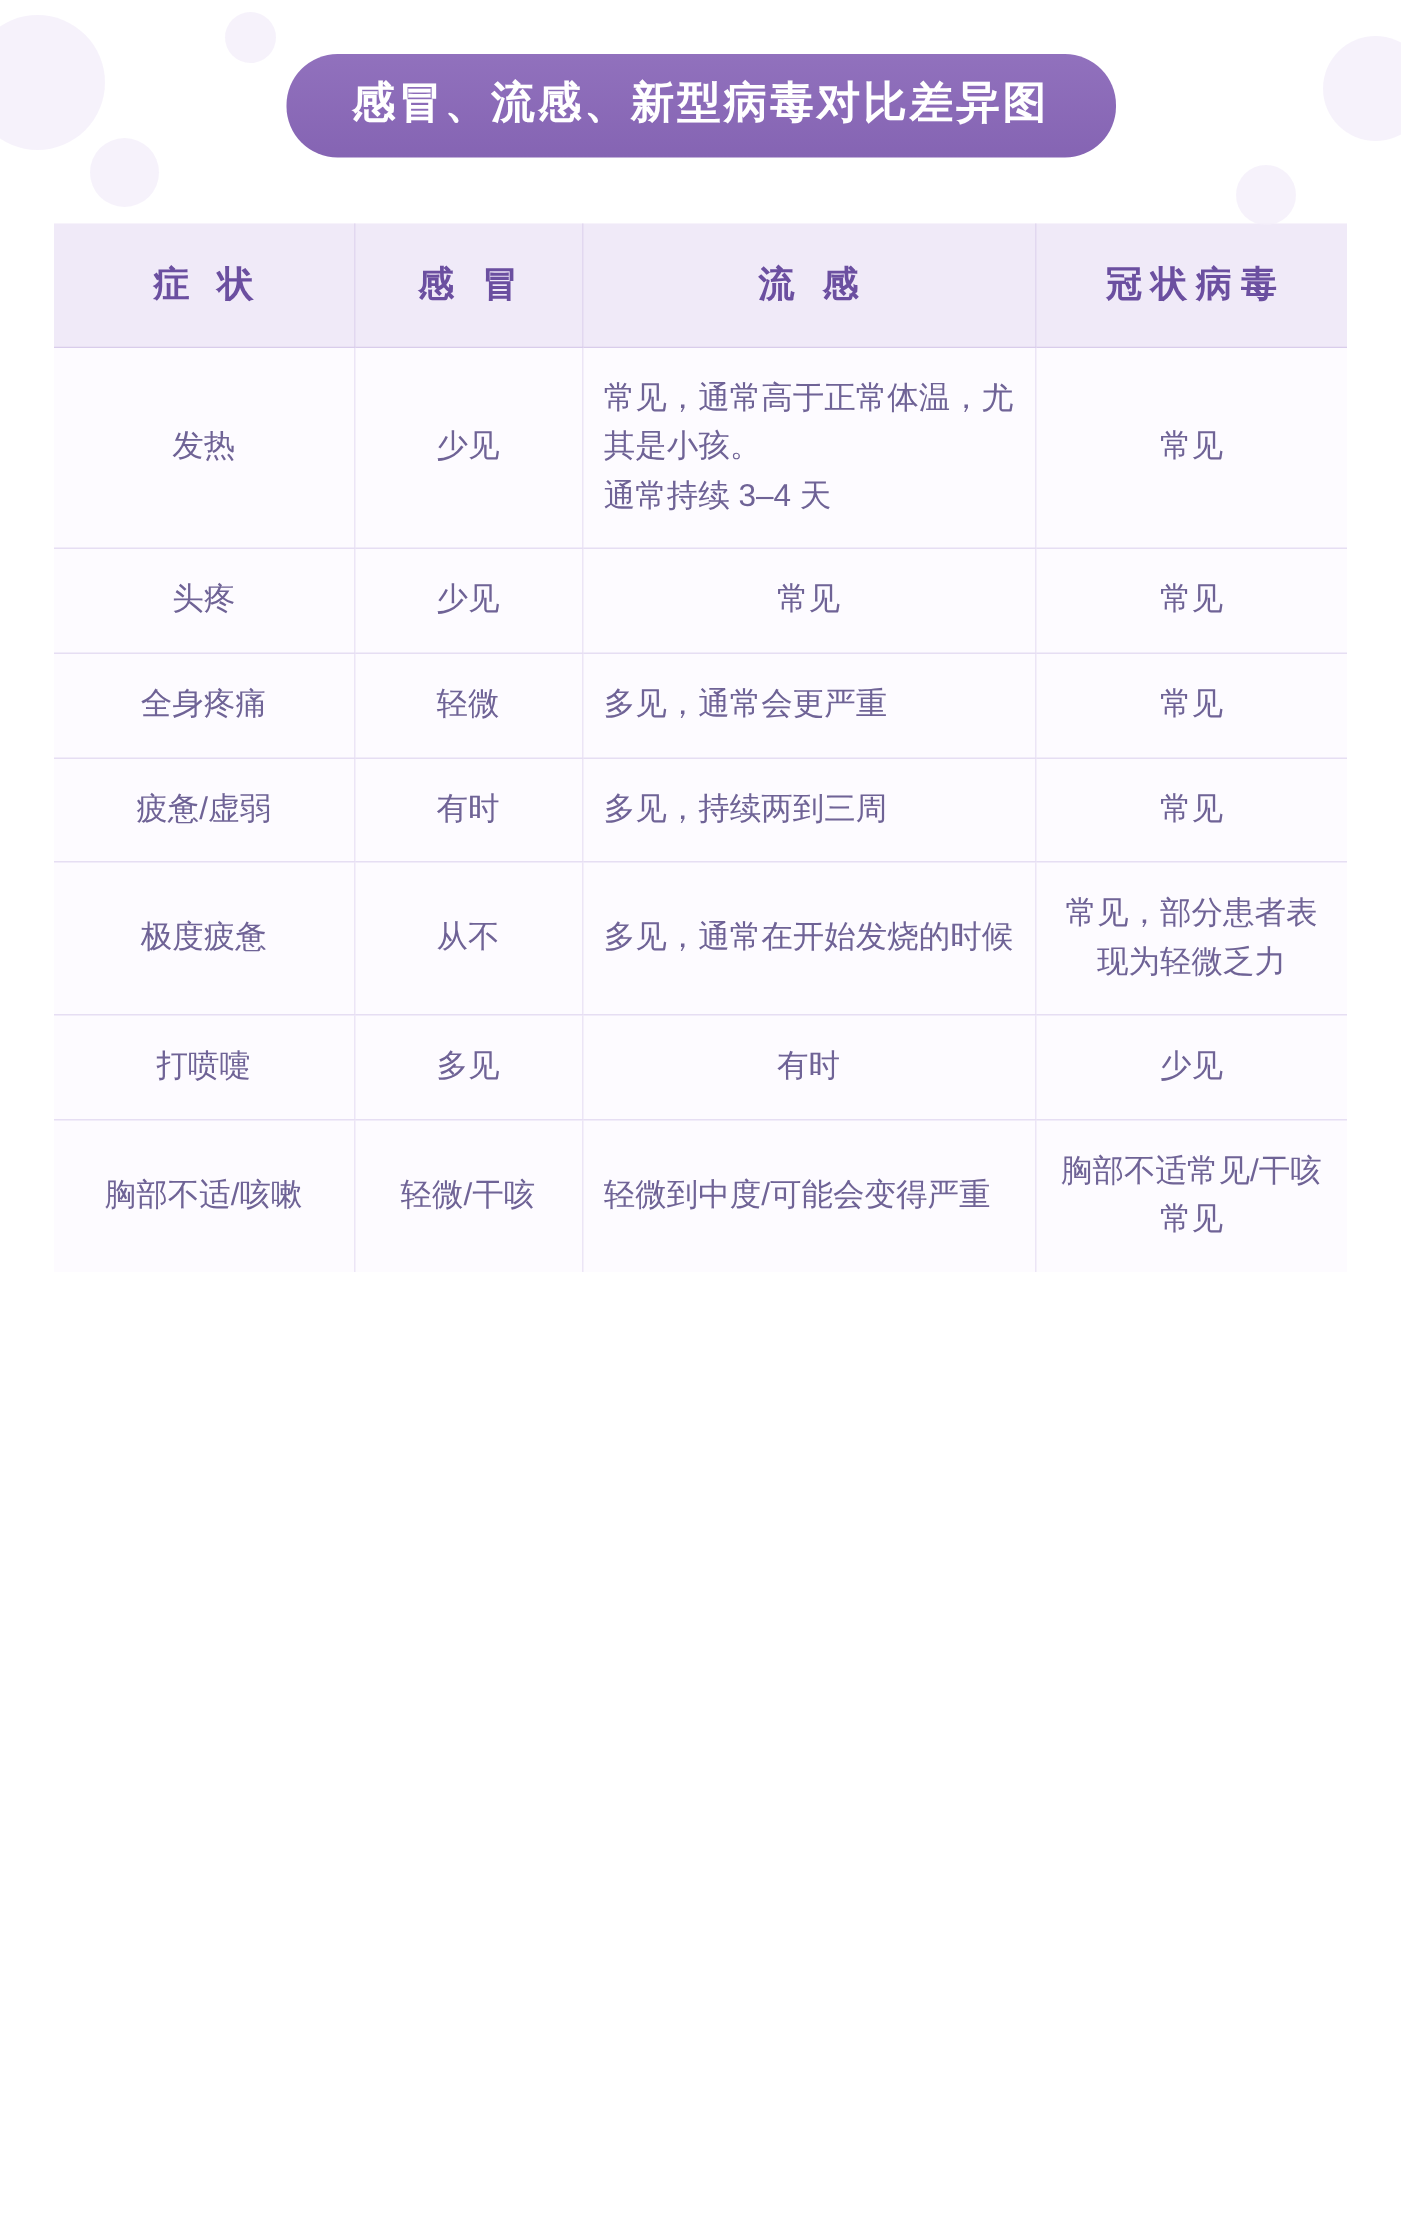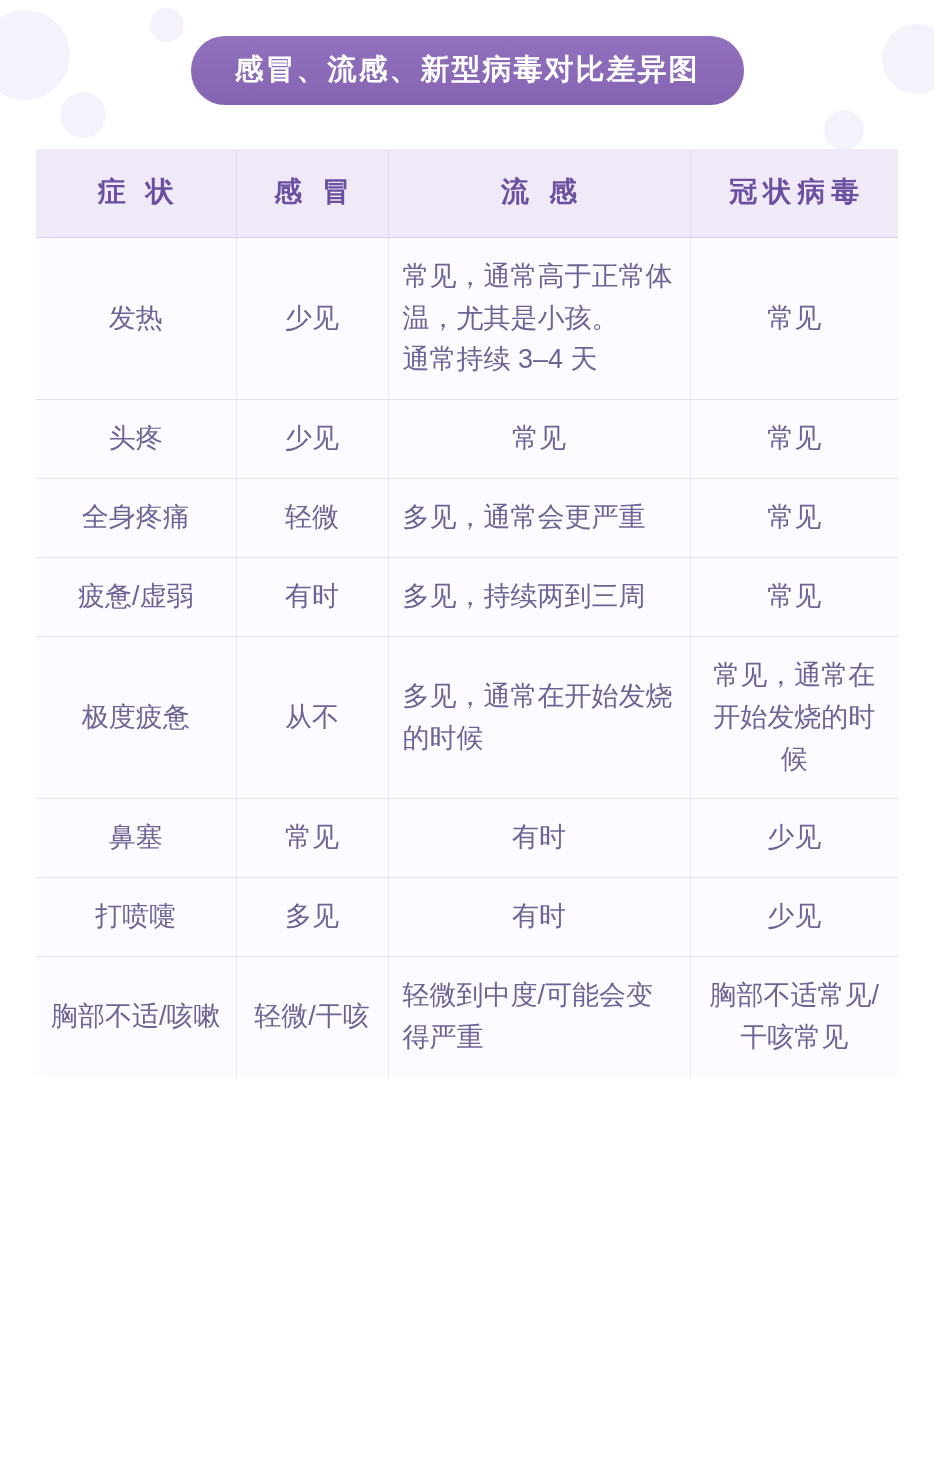--- a/index.html
+++ b/index.html
@@ -59,34 +59,34 @@
     table-layout: fixed;
   }
   table.cmp col.c0 { width: 200px; }
   table.cmp col.c1 { width: 152px; }
   table.cmp col.c2 { width: 302px; }
   table.cmp col.c3 { width: 208px; }
 
   table.cmp thead th {
     background: #f0eaf8;
     color: #6b4fa0;
-    font-size: 28px;
+    font-size: 24px;
     font-weight: bold;
     letter-spacing: 6px;
     text-indent: 6px;
     padding: 24px 6px 26px 6px;
     border-right: 1px solid #e2d8f0;
     border-bottom: 1px solid #d9cdeb;
     text-align: center;
     vertical-align: middle;
   }
   table.cmp thead th:last-child { border-right: none; font-family: Liberation Serif, serif; }
 
   table.cmp tbody td {
-    font-size: 27px;
+    font-size: 21px;
     line-height: 1.55;
     color: #6f6396;
     border-right: 1px solid #ece5f6;
     border-bottom: 1px solid #e6def3;
     padding: 18px 14px;
     vertical-align: middle;
     background: #fdfbff;
   }
   table.cmp tbody td:last-child { border-right: none; }
   table.cmp tbody tr:last-child td { border-bottom: none; }
@@ -152,27 +152,21 @@
         <tr>
           <td class="sym center">疲惫/虚弱</td>
           <td class="cold center">有时</td>
           <td class="flu">多见，持续两到三周</td>
           <td class="cov center">常见</td>
         </tr>
         <tr>
           <td class="sym center">极度疲惫</td>
           <td class="cold center">从不</td>
           <td class="flu">多见，通常在开始发烧的时候</td>
-          <td class="cov">常见，通常在开始发烧的时候</td>
-        </tr>
-        <tr>
-          <td class="sym center">鼻塞</td>
-          <td class="cold center">常见</td>
-          <td class="flu center">有时</td>
-          <td class="cov center">少见</td>
+          <td class="cov">常见，部分患者表现为轻微乏力</td>
         </tr>
         <tr>
           <td class="sym center">打喷嚏</td>
           <td class="cold center">多见</td>
           <td class="flu center">有时</td>
           <td class="cov center">少见</td>
         </tr>
         <tr>
           <td class="sym center">胸部不适/咳嗽</td>
           <td class="cold center">轻微/干咳</td>

